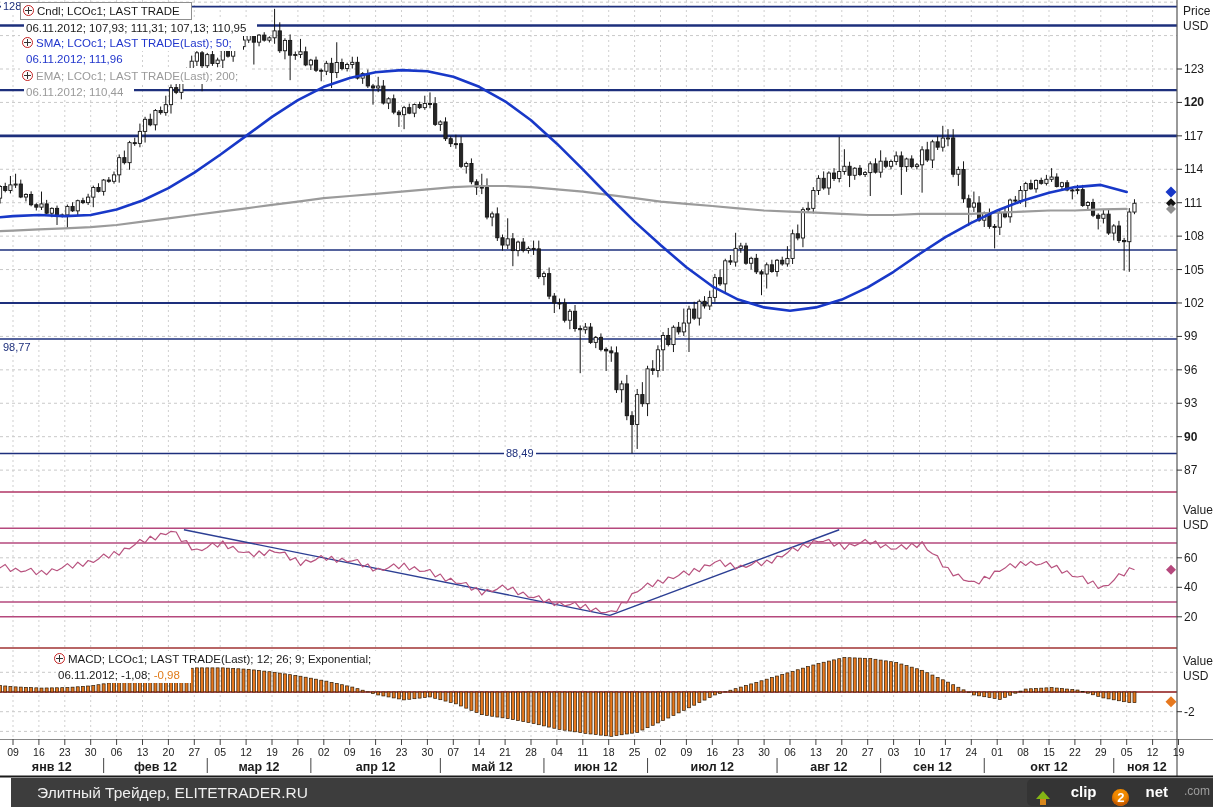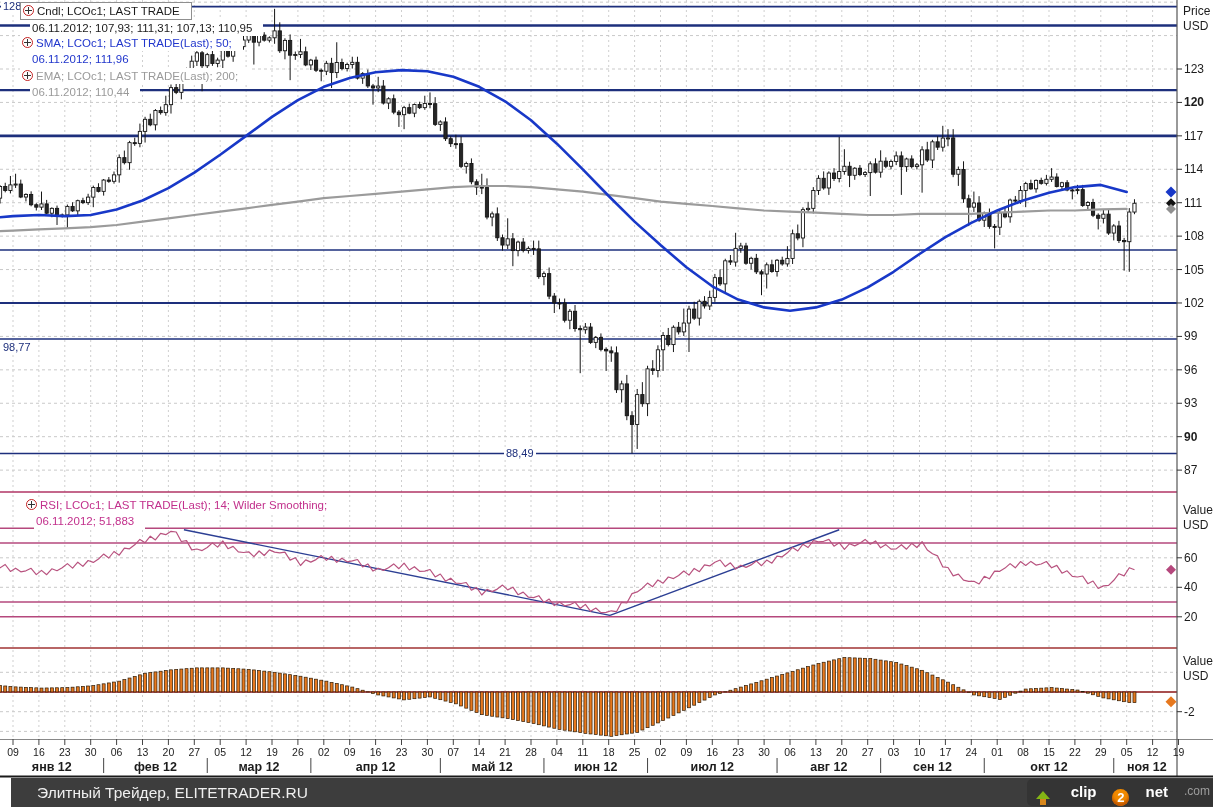--- a/index.html
+++ b/index.html
@@ -3,21 +3,21 @@
 <meta charset="utf-8">
 <style>
   html,body{margin:0;padding:0;background:#fff;}
   .stage{position:relative;width:1213px;height:807px;background:#fff;overflow:hidden;
          font-family:"Liberation Sans","DejaVu Sans",sans-serif;}
   svg{position:absolute;left:0;top:0;}
   
   .lg{position:absolute;z-index:6;font-size:11.5px;line-height:16px;white-space:nowrap;}
   .lg .row{background:#fff;display:table;padding:0 11px 0 2px;}
   .lg .boxed{border:1px solid #8f8f8f;}
-  .lg .indent{margin-left:10px;}
+  .lg .indent{margin-left:4px;}
   .ic{display:inline-block;width:9px;height:9px;border:1.5px solid #c42222;border-radius:50%;
       background:#fff;margin-right:3px;vertical-align:-1px;position:relative;}
   .ic::after{content:"";position:absolute;left:3.5px;top:1px;width:1.5px;height:6.5px;background:#333;}
   .ic::before{content:"";position:absolute;left:1px;top:3.5px;width:6.5px;height:1.5px;background:#333;}
   .lvl{position:absolute;z-index:5;font-size:11px;color:#1d2f7c;background:#fff;padding:0 2px;}
   
   .statusbar{position:absolute;left:11px;top:778px;width:1213px;height:30px;background:#3d3d3d;
              color:#efefef;font-size:15.5px;line-height:29px;z-index:8;}
   .statusbar .ttl{padding-left:26px;}
   .c2n{position:absolute;right:6px;top:1px;height:27px;display:flex;align-items:flex-end;
@@ -966,26 +966,29 @@
       </div>
     <div class="row indent">06.11.2012; 111,96</div>
   </div>
   <div class="lg" style="left:20px;top:68px;color:#9a9a9a">
     <div class="row">
         <span class="ic"></span>
         <span>EMA; LCOc1; LAST TRADE(Last);  200;</span>
       </div>
     <div class="row indent">06.11.2012; 110,44</div>
   </div>
-  <div class="lg" style="left:24px;top:497px;color:#c2308c">
+  <div class="lg" style="left:52px;top:651px;color:#1a1a1a">
     <div class="row">
         <span class="ic"></span>
-        <span>RSI; LCOc1; LAST TRADE(Last);  14; Wilder Smoothing;</span>
+        <span>MACD; LCOc1; LAST TRADE(Last);  12; 26; 9; Exponential;</span>
       </div>
-    <div class="row indent">06.11.2012; 51,883</div>
+    <div class="row indent">
+        <span>06.11.2012; -1,08; </span>
+        <span style="color:#e07b1a">-0,98</span>
+      </div>
   </div>
 
   <div class="statusbar">
     <span class="ttl">Элитный Трейдер, ELITETRADER.RU</span>
     <div class="c2n">
       <span class="c2n-arrow">
           <span class="tri"></span>
           <span class="stem"></span>
         </span>
       <span class="w">clip</span>

